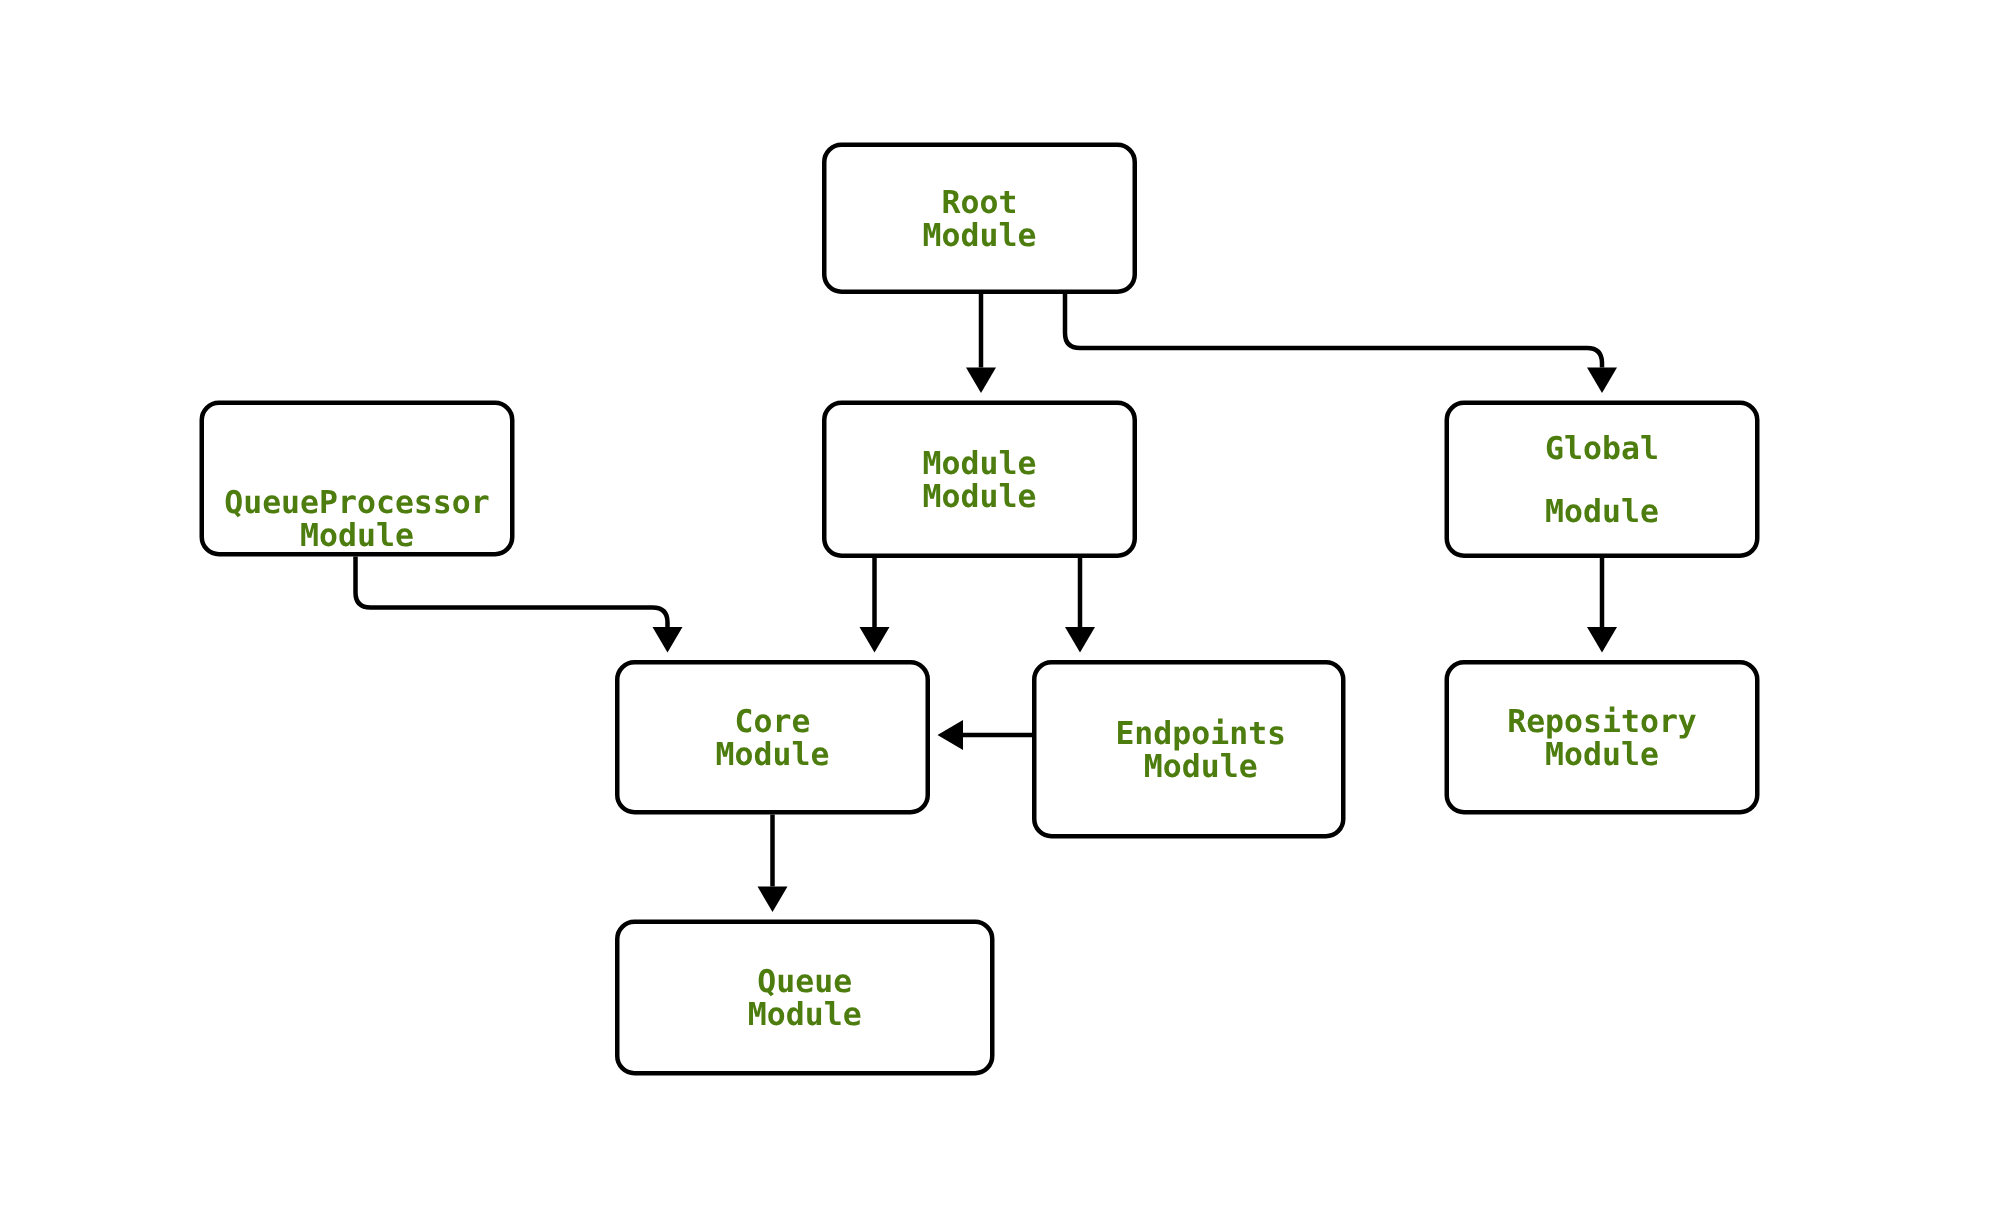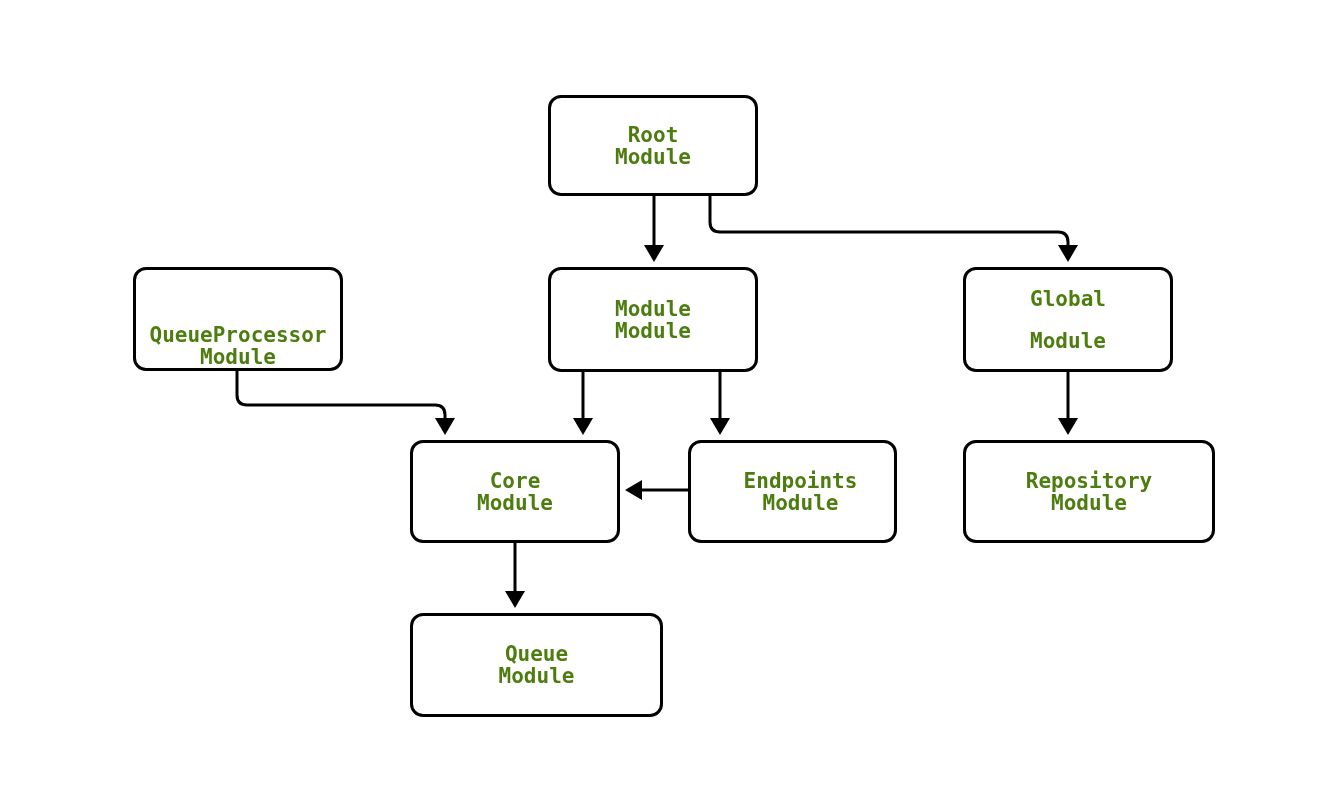--- a/index.html
+++ b/index.html
@@ -88,25 +88,25 @@
         <div class="node-line">Module</div>
       </div>
       <div class="node" style="left: 963px; top: 267px; width: 210px; height: 105px; border-color: rgb(0, 0, 0); border-width: 3px; gap: 20px;">
         <div class="node-line">Global</div>
         <div class="node-line">Module</div>
       </div>
       <div class="node" style="left: 410px; top: 440px; width: 210px; height: 103px; border-color: rgb(0, 0, 0); border-width: 3px;">
         <div class="node-line">Core</div>
         <div class="node-line">Module</div>
       </div>
-      <div class="node" style="left: 688px; top: 440px; width: 209px; height: 103px; border-color: rgb(0, 0, 0); border-width: 3px; padding-left: 16px;">
+      <div class="node" style="left: 688px; top: 440px; width: 209px; height: 119px; border-color: rgb(0, 0, 0); border-width: 3px; padding-left: 16px;">
         <div class="node-line">Endpoints</div>
         <div class="node-line">Module</div>
       </div>
-      <div class="node" style="left: 963px; top: 440px; width: 252px; height: 103px; border-color: rgb(0, 0, 0); border-width: 3px;">
+      <div class="node" style="left: 963px; top: 440px; width: 210px; height: 103px; border-color: rgb(0, 0, 0); border-width: 3px;">
         <div class="node-line">Repository</div>
         <div class="node-line">Module</div>
       </div>
       <div class="node" style="left: 410px; top: 613px; width: 253px; height: 104px; border-color: rgb(0, 0, 0); border-width: 3px;">
         <div class="node-line">Queue</div>
         <div class="node-line">Module</div>
       </div>
     </div>
 
 </div>

